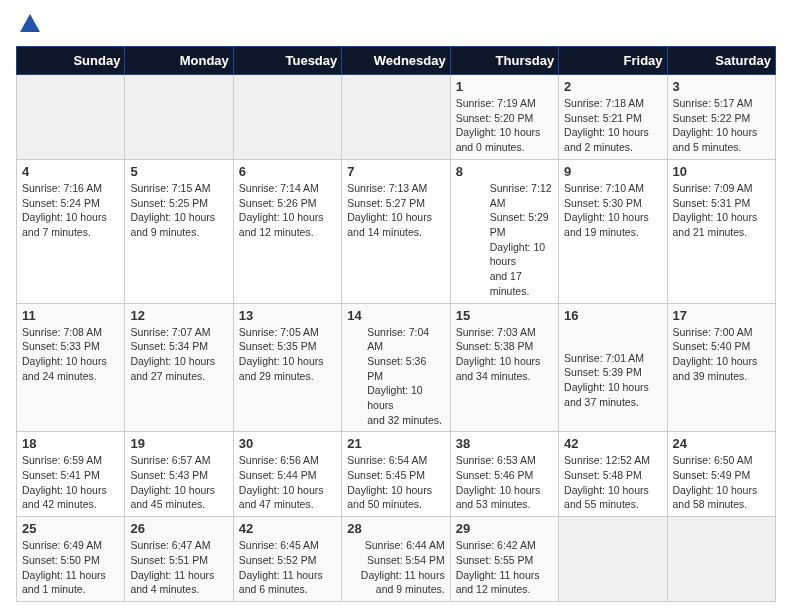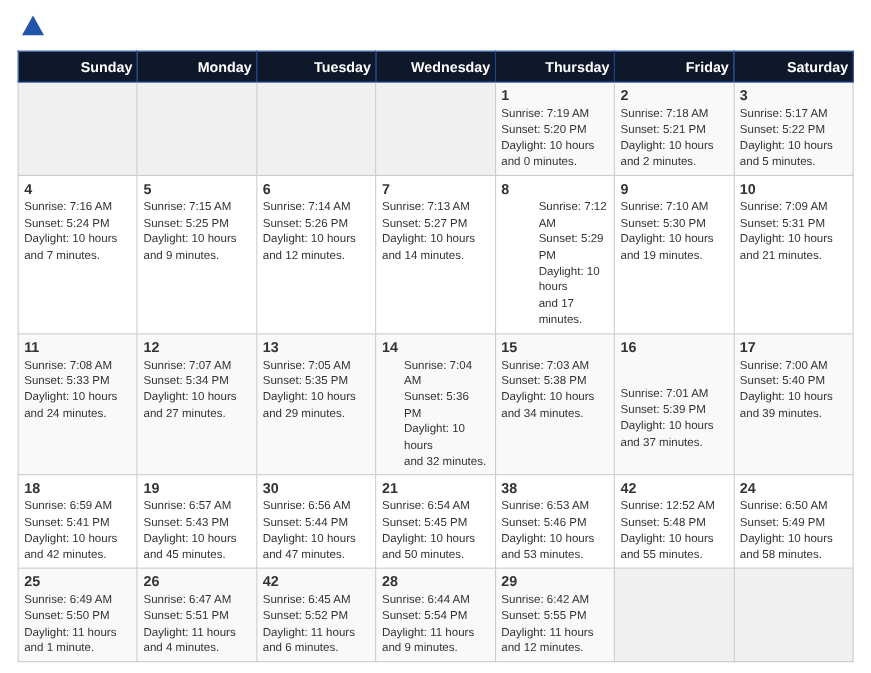--- a/index.html
+++ b/index.html
@@ -330,21 +330,21 @@
         </td>
         <td>
           <span class="day-number">42</span>
           <div class="day-info" style="white-space: pre-line;">Sunrise: 6:45 AM
 Sunset: 5:52 PM
 Daylight: 11 hours
 and 6 minutes.</div>
         </td>
         <td>
           <span class="day-number">28</span>
-          <div class="day-info" style="white-space: pre-line;">Sunrise: 6:44 AM
+          <div class="day-info" style="white-space: pre-line; text-align: right;">Sunrise: 6:44 AM
 Sunset: 5:54 PM
 Daylight: 11 hours
 and 9 minutes.</div>
         </td>
         <td>
           <span class="day-number">29</span>
           <div class="day-info" style="white-space: pre-line;">Sunrise: 6:42 AM
 Sunset: 5:55 PM
 Daylight: 11 hours
 and 12 minutes.</div>

